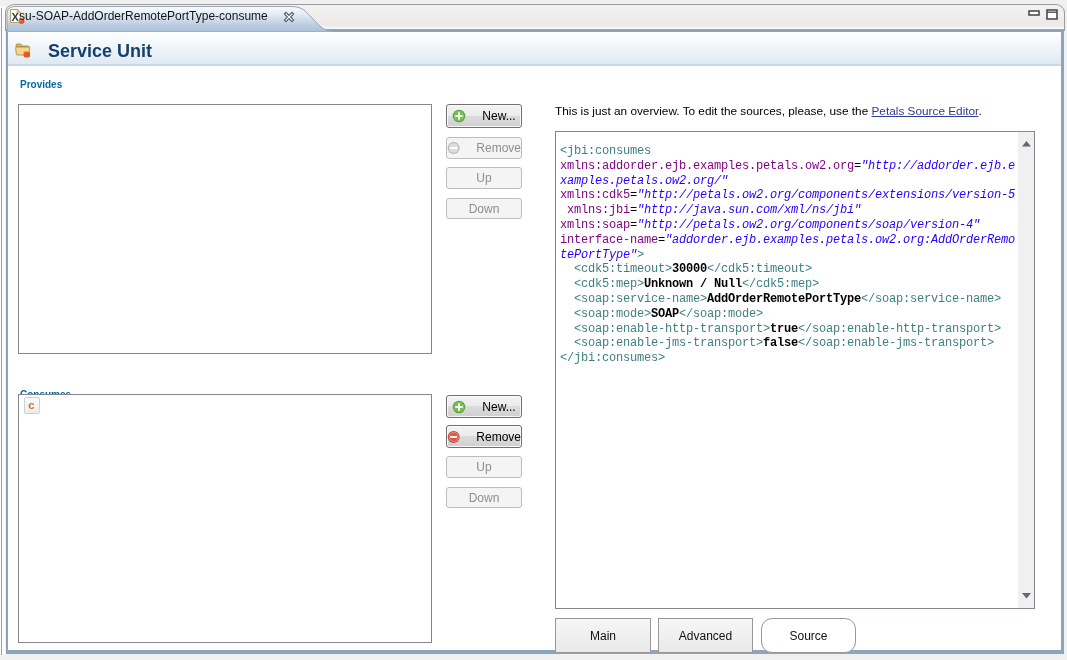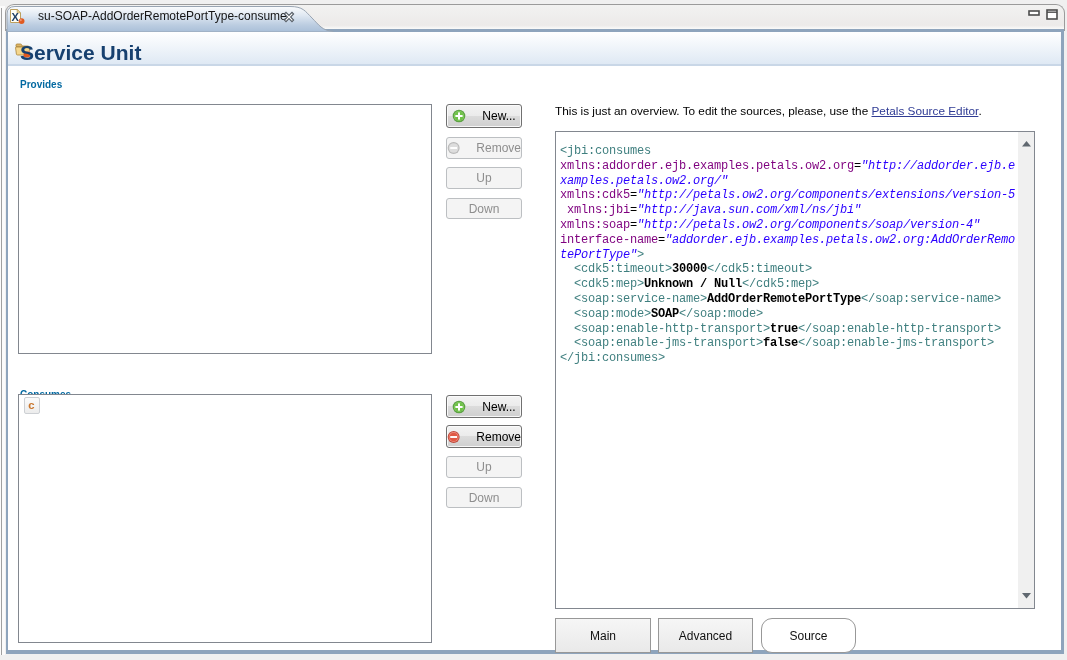--- a/index.html
+++ b/index.html
@@ -51,42 +51,42 @@
 </svg>
 
 <svg class="abs" style="left:10px;top:9px;" width="16" height="16" viewBox="0 0 16 16">
   <path d="M0.5,0.5 L7.2,0.5 L10.5,3.8 L10.5,13.5 L0.5,13.5 Z" fill="#fffef5" stroke="#bda05e"></path>
   <path d="M7.2,0.5 L7.2,3.8 L10.5,3.8 Z" fill="#ecd9a4" stroke="#bda05e" stroke-width="0.8"></path>
   <text x="1.6" y="11.8" font-family="Liberation Sans" font-size="11" font-weight="bold" fill="#1e3f66">X</text>
   <circle cx="11.6" cy="12.1" r="2.9" fill="#e05a20"></circle>
   <circle cx="10.7" cy="11.2" r="1.1" fill="#f0926f"></circle>
 </svg>
 
-<div class="abs" style="left:38px;top:9px;font-size:12px;color:#151515;">su-SOAP-AddOrderRemotePortType-consume</div>
+<div class="abs" style="left:19px;top:9px;font-size:12px;color:#151515;">su-SOAP-AddOrderRemotePortType-consume</div>
 
 <svg class="abs" style="left:282px;top:10px;" width="14" height="14" viewBox="0 0 14 14">
   <path d="M2.4,4 L4,2.4 L7,5.4 L10,2.4 L11.6,4 L8.6,7 L11.6,10 L10,11.6 L7,8.6 L4,11.6 L2.4,10 L5.4,7 Z" fill="#ffffff" stroke="#555d66" stroke-width="1.1"></path>
 </svg>
 
 <svg class="abs" style="left:1028px;top:10px;" width="12" height="6" viewBox="0 0 12 6">
   <rect x="1" y="1" width="10" height="4" fill="#fff" stroke="#4d4d4d" stroke-width="1.6"></rect>
 </svg>
 <svg class="abs" style="left:1046px;top:9px;" width="12" height="11" viewBox="0 0 12 11">
   <rect x="1" y="1" width="10" height="9" fill="#fff" stroke="#4d4d4d" stroke-width="1.6"></rect>
   <line x1="1" y1="3.2" x2="11" y2="3.2" stroke="#4d4d4d" stroke-width="1.4"></line>
 </svg>
 
 <div class="abs" style="left:8px;top:32px;width:1053px;height:34px;background:linear-gradient(#ffffff,#dfe9f4);border-bottom:2px solid #c9d7e7;"></div>
 <svg class="abs" style="left:15px;top:42px;" width="16" height="16" viewBox="0 0 16 16">
   <path d="M1,4.5 L1,3 Q1,2 2,2 L5.5,2 Q6.3,2 6.7,2.8 L7.3,4 L13,4 Q14,4 14,5 L14,5.5 Z" fill="#dcb567" stroke="#a98439" stroke-width="0.8"></path>
   <path d="M1,5 L14,5 Q15,5 14.8,6 L13.6,12.2 Q13.4,13 12.5,13 L2.5,13 Q1.6,13 1.4,12.2 L0.6,6 Q0.5,5 1,5 Z" fill="#f5d78e" stroke="#a98439" stroke-width="0.8"></path>
   <rect x="8.6" y="9.2" width="6.4" height="6.2" rx="1.6" fill="#e05a20"></rect>
   <path d="M9,10.6 Q11.8,9.2 14.6,10.6 L14.6,10.4 Q14.6,9.2 13.4,9.2 L10.2,9.2 Q9,9.2 9,10.4 Z" fill="#f4a27c"></path>
 </svg>
-<div class="abs" style="left:20px;top:41px;font-size:21px;font-weight:bold;color:#16406f;">Service Unit</div>
+<div class="abs" style="left:48px;top:41px;font-size:18px;font-weight:bold;color:#16406f;">Service Unit</div>
 
 <div class="seclabel" style="top:79px;">Provides</div>
 <div class="listbox" style="top:104px;height:250px;"></div>
 
 <div class="btn btn-on" style="top:104px;height:24px;">
   <svg width="14" height="14" viewBox="0 0 14 14">
     <circle cx="7" cy="7" r="6.3" fill="#5da244"></circle>
     <circle cx="7" cy="7" r="5.1" fill="#8fd46d"></circle>
     <circle cx="7" cy="7" r="4.6" fill="#6fc247"></circle>
     <rect x="6" y="3.4" width="2" height="7.2" fill="#fff"></rect>

